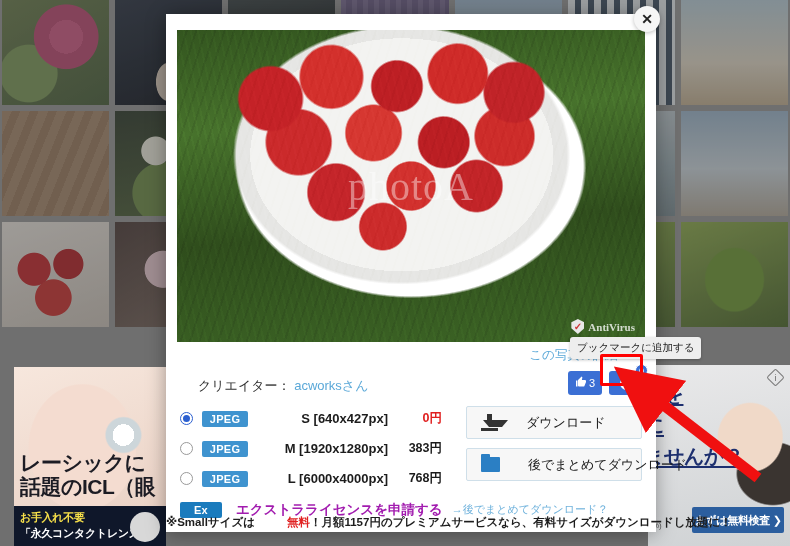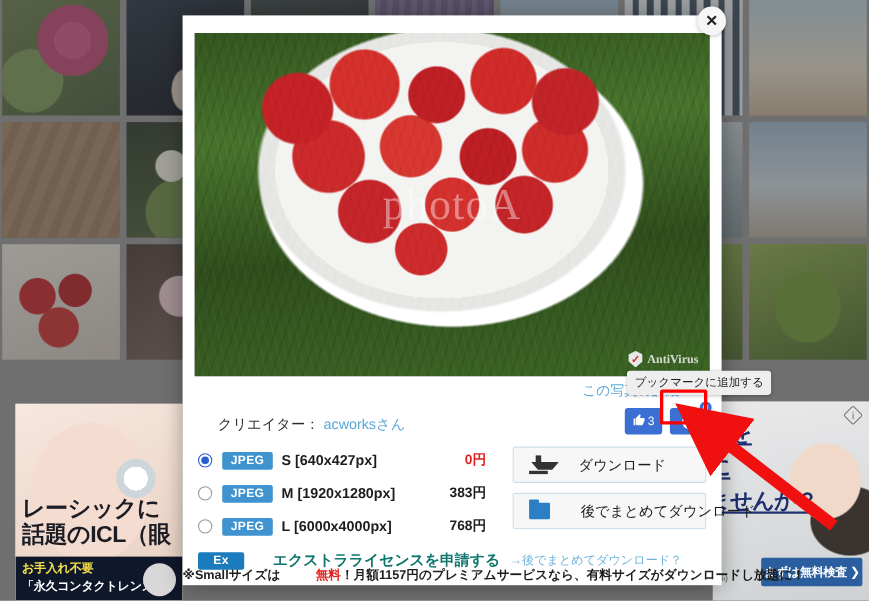--- a/index.html
+++ b/index.html
@@ -271,32 +271,32 @@
     width:7px; height:7px; border-radius:50%; background:#2b5fd0;
   }
   .tag {
     width: 46px; height: 16px; background: #3f93cf; color:#fff;
     font-size: 11px; font-weight: 700; letter-spacing:.3px;
     display:flex; align-items:center; justify-content:center;
     border-radius:2px; flex:none;
   }
   .tag.ex { background:#1a7bbd; width:42px; }
   .opt-size {
-    width: 132px; text-align: left; margin-left: 8px;
+    width: 132px; text-align: right; margin-left: 8px;
     font-size: 13px; font-weight: 700; color: #1c1c1c; white-space: nowrap;
   }
   .opt-price {
     width: 48px; text-align: right; margin-left: 6px;
     font-size: 12.5px; font-weight: 700; color: #1c1c1c; white-space: nowrap;
   }
   .opt-price.free { color: #e02020; }
 
   .ex-row { display: flex; align-items: center; height: 25px; margin-top: 6px; }
   .ex-label {
-    margin-left: 26px; font-size: 13.5px; font-weight: 700; color:#0f766e;
+    margin-left: 14px; font-size: 13.5px; font-weight: 700; color:#a21caf;
     white-space: nowrap;
   }
   .ex-link { margin-left: 9px; font-size: 11px; color:#6fb2dc; text-decoration:none; white-space:nowrap; }
 
   
   .dl-col { position: absolute; left: 300px; top: 392px; width: 176px; }
   .dl-btn {
     width: 176px; height: 33px; margin-bottom: 9px;
     background: #f7f7f7; border: 1px solid #cfdfe9; border-radius: 2px;
     display: flex; align-items: center; cursor: pointer; padding-left: 14px;

